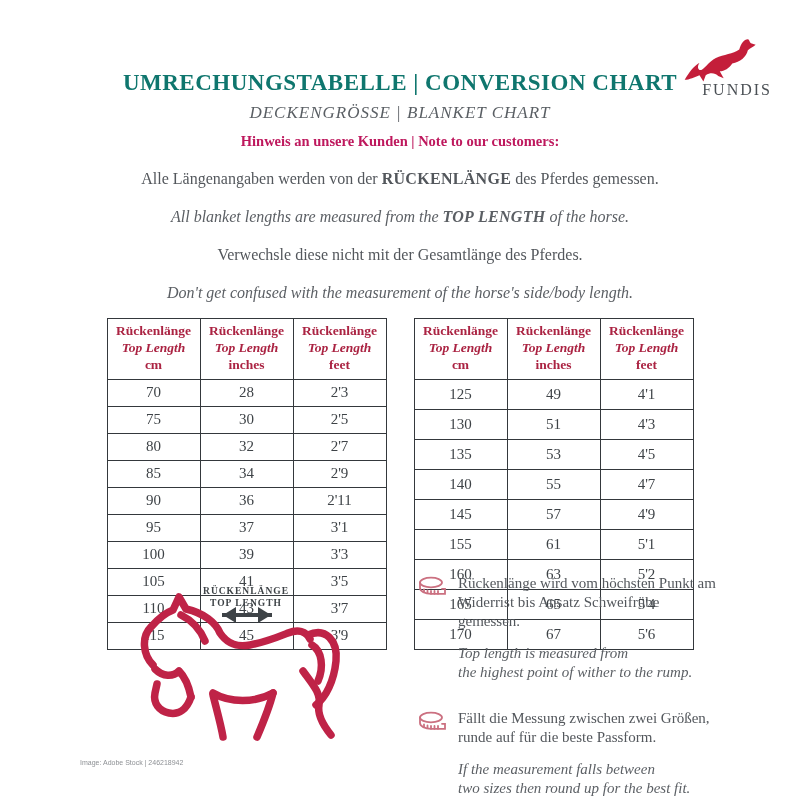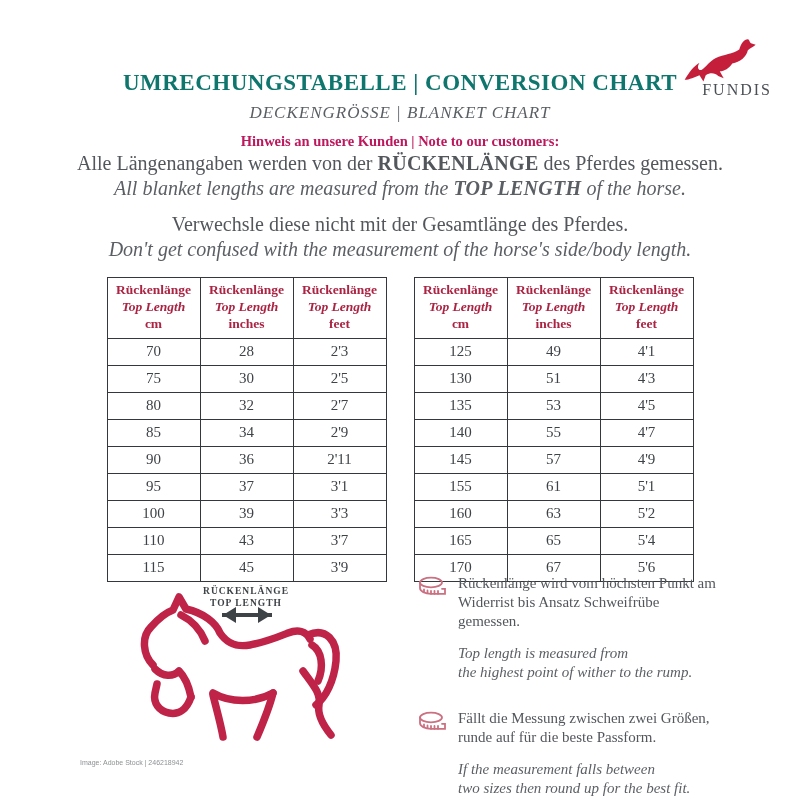--- a/index.html
+++ b/index.html
@@ -10,21 +10,21 @@
   }
   
   .logo { position:absolute; top:33px; right:26px; width:110px; text-align:center; }
   .logo svg { display:block; margin:0 auto; }
   .brand { font-size:16px; letter-spacing:2px; color:#4b5055; margin-top:-2px; text-align:right; padding-right:2px; }
   
   .header { text-align:center; padding-top:70px; }
   .title { font-size:23px; font-weight:bold; letter-spacing:0.5px; color:#0f766e; }
   .subtitle { font-size:17px; font-style:italic; letter-spacing:1px; color:#5a5f64; margin-top:7px; }
   .note-heading { font-size:14.5px; font-weight:bold; color:#be185d; margin-top:10px; }
-  .note-line { font-size:20px; color:#53575c; margin-top:2px; }
+  .note-line { font-size:16px; color:#53575c; margin-top:20px; }
   .note-line b { letter-spacing:0.3px; }
   .em { font-style:italic; color:#5b5f64; }
   .warn { margin-top:13px; }
   
   .tables { display:flex; justify-content:center; gap:27px; margin-top:16px; }
   table { border-collapse:collapse; }
   th, td { border:1px solid #34383c; text-align:center; }
   th { width:93px; padding:4px 0 5px; font-size:13.5px; line-height:1.25; }
   td { width:93px; height:27px; font-size:15px; color:#3e4347; }
   .hdr-l1 { font-weight:bold; }
@@ -114,20 +114,25 @@
           </tr>
           <tr>
             <td>95</td>
             <td>37</td>
             <td>3'1</td>
           </tr>
           <tr>
             <td>100</td>
             <td>39</td>
             <td>3'3</td>
+          </tr>
+          <tr>
+            <td>105</td>
+            <td>41</td>
+            <td>3'5</td>
           </tr>
           <tr>
             <td>110</td>
             <td>43</td>
             <td>3'7</td>
           </tr>
           <tr>
             <td>115</td>
             <td>45</td>
             <td>3'9</td>

